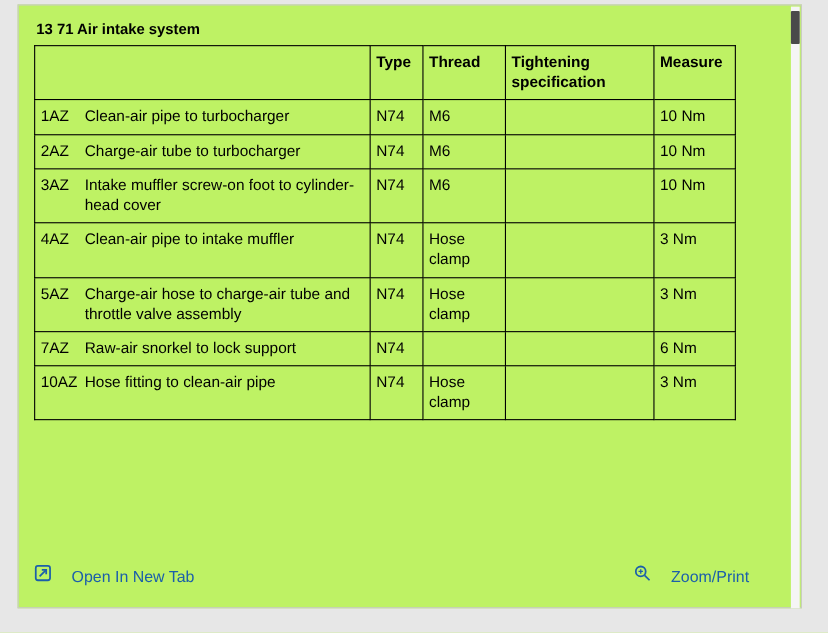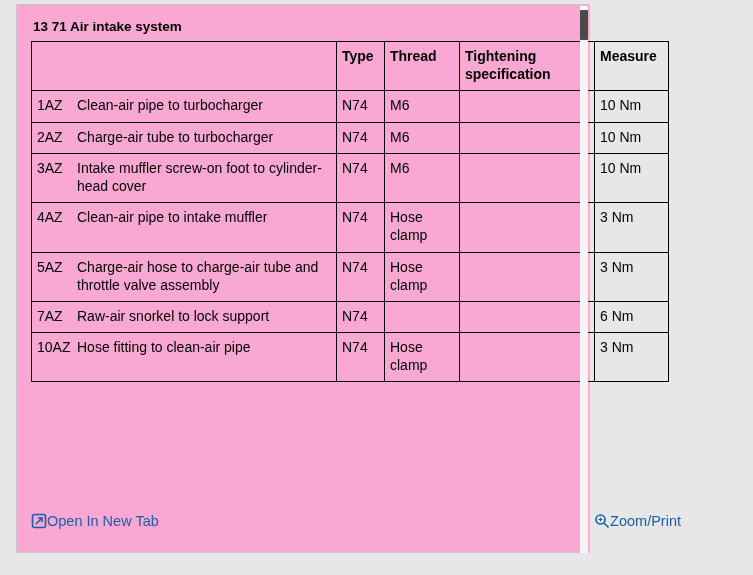--- a/index.html
+++ b/index.html
@@ -5,22 +5,22 @@
   * { margin: 0; padding: 0; box-sizing: border-box; }
   html, body {
     width: 753px; height: 575px;
     background: #e7e7e7;
     font-family: "Liberation Sans", sans-serif;
     overflow: hidden;
   }
   .panel {
     position: absolute;
     left: 16px; top: 4px;
-    width: 574px; height: 549px;
-    background: #f9a8d4;
+    width: 713px; height: 549px;
+    background: #bef264;
     border: 1px solid #c9c9c9;
   }
   .scrollbar-track {
     position: absolute;
     right: 1px; top: 1px;
     width: 8px; height: 547px;
     background: #f5f5f5;
   }
   .scrollbar-thumb {
     position: absolute;
@@ -73,22 +73,22 @@
     width: 650px;
     display: flex;
     justify-content: space-between;
     align-items: center;
     font-size: 14.5px;
   }
   .footer a {
     color: #1b5faa;
     text-decoration: none;
     display: inline-flex;
-    align-items: flex-start;
-    gap: 0;
+    align-items: flex-end;
+    gap: 18px;
     cursor: pointer;
   }
   .icn { display: inline-block; }
 </style>
 </head>
 <body>
 
 <div class="panel">
 
   <div class="content">

